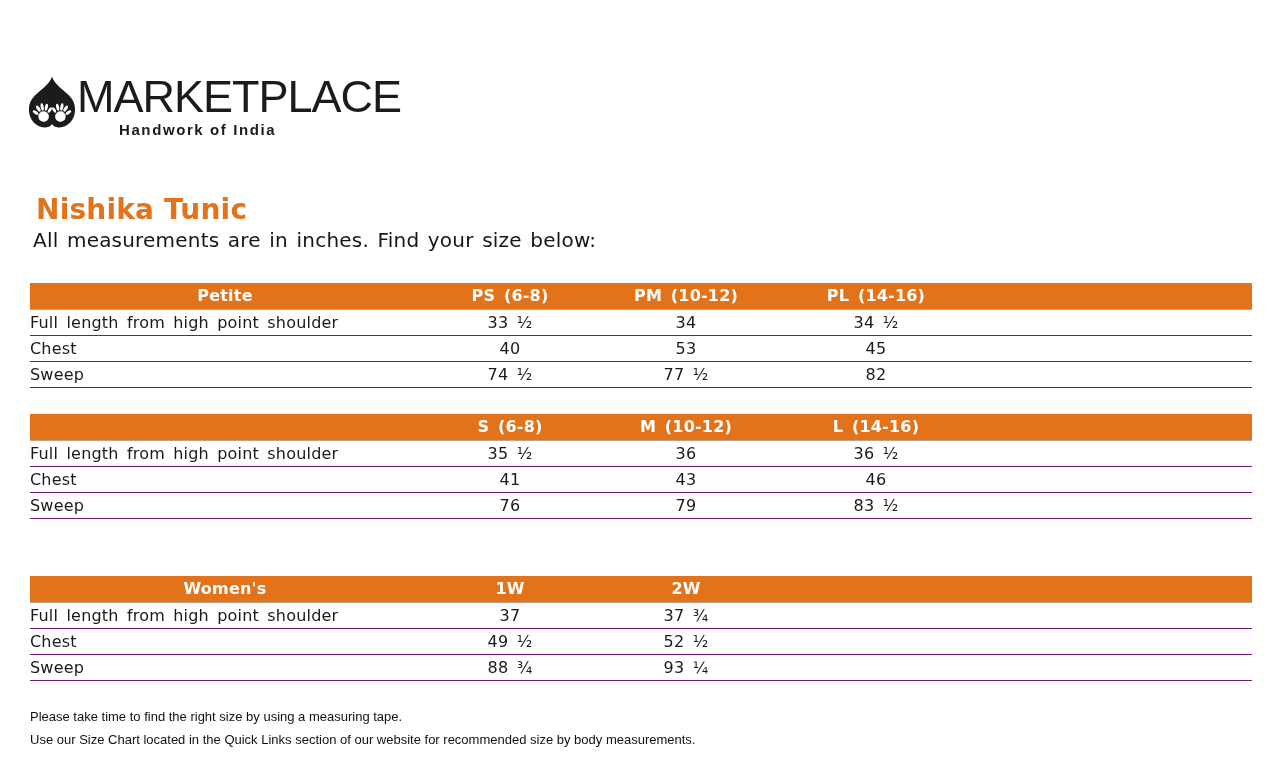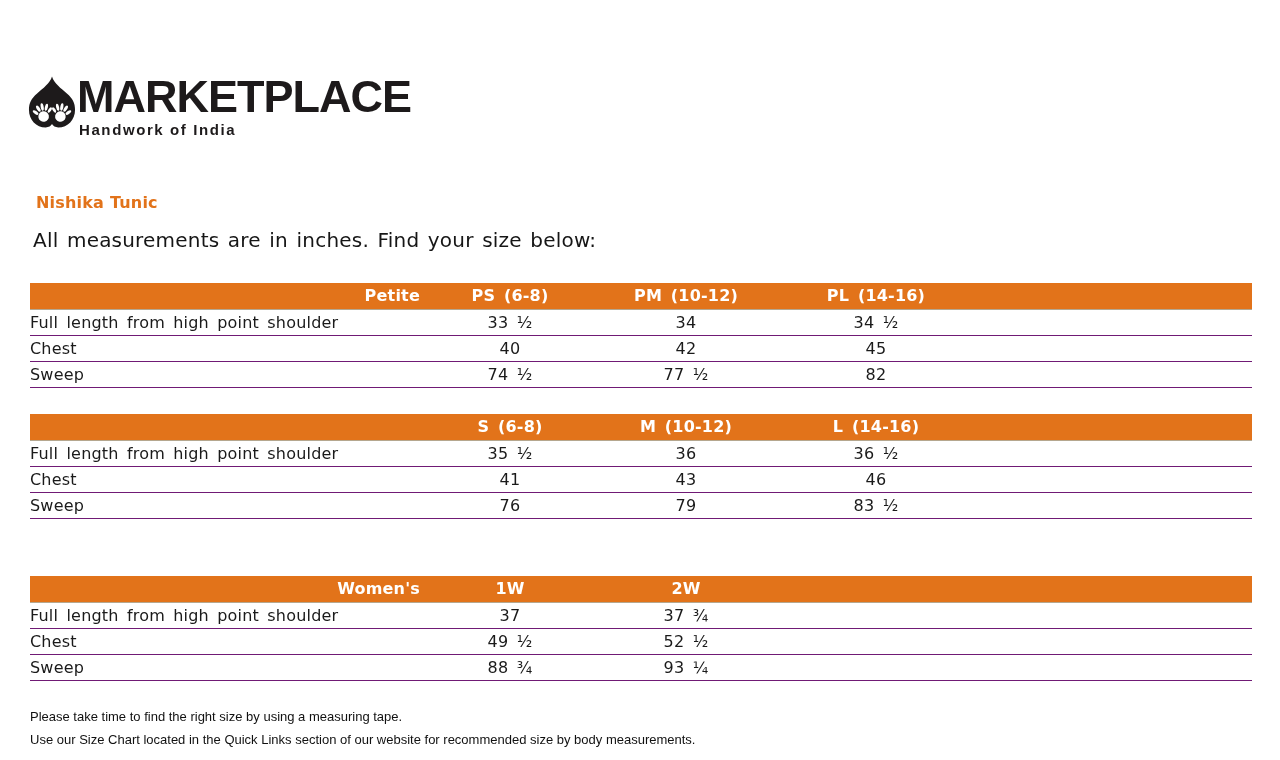--- a/index.html
+++ b/index.html
@@ -21,40 +21,41 @@
     left: 28px;
     display: flex;
     align-items: flex-start;
   }
   .logo-mark { width: 48px; height: 53px; flex: 0 0 auto; }
   .logo-text { margin-left: 1px; font-family: "Liberation Sans", sans-serif; }
   .logo-name {
     font-size: 45px;
     line-height: 42px;
     letter-spacing: -1px;
-    font-weight: 700;
+    font-weight: 400;
     color: #1d1a1b;
     white-space: nowrap;
   }
   .logo-tagline {
     font-size: 15px;
     font-weight: 700;
     letter-spacing: 1.6px;
     color: #1d1a1b;
     margin-top: 3px;
     padding-left: 2px;
     white-space: nowrap;
+    margin-left: 40px;
   }
 
   
   .product-title {
     position: absolute;
     top: 193px;
     left: 36px;
-    font-size: 16px;
+    font-size: 28px;
     font-weight: 700;
     color: #e2731a;
     letter-spacing: 0.2px;
     white-space: nowrap;
   }
   .subtitle {
     position: absolute;
     top: 228px;
     left: 33px;
     font-size: 20px;
@@ -86,21 +87,21 @@
     padding: 0;
     vertical-align: middle;
     white-space: nowrap;
   }
   table.size-table thead th {
     background: #e2731a;
     color: #ffffff;
     font-weight: 700;
     border-bottom: 1px solid #b5a78f;
   }
-  table.size-table thead th.cell-label { text-align: right; padding-left: 0; }
+  table.size-table thead th.cell-label { text-align: center; padding-left: 0; }
   table.size-table td { border-bottom: 1px solid #701a75; }
   .cell-label { text-align: left; padding-left: 4px; }
   .cell-val { text-align: center; }
 
   #table-petite { top: 283px; }
   #table-missy  { top: 414px; }
   #table-womens { top: 576px; }
 
   
   .footer-notes {
@@ -169,21 +170,21 @@
       <tr>
         <td class="cell-label">Full length from high point shoulder</td>
         <td class="cell-val">33 ½</td>
         <td class="cell-val">34</td>
         <td class="cell-val">34 ½</td>
         <td class="cell-fill"></td>
       </tr>
       <tr>
         <td class="cell-label">Chest</td>
         <td class="cell-val">40</td>
-        <td class="cell-val">42</td>
+        <td class="cell-val">53</td>
         <td class="cell-val">45</td>
         <td class="cell-fill"></td>
       </tr>
       <tr>
         <td class="cell-label">Sweep</td>
         <td class="cell-val">74 ½</td>
         <td class="cell-val">77 ½</td>
         <td class="cell-val">82</td>
         <td class="cell-fill"></td>
       </tr>

